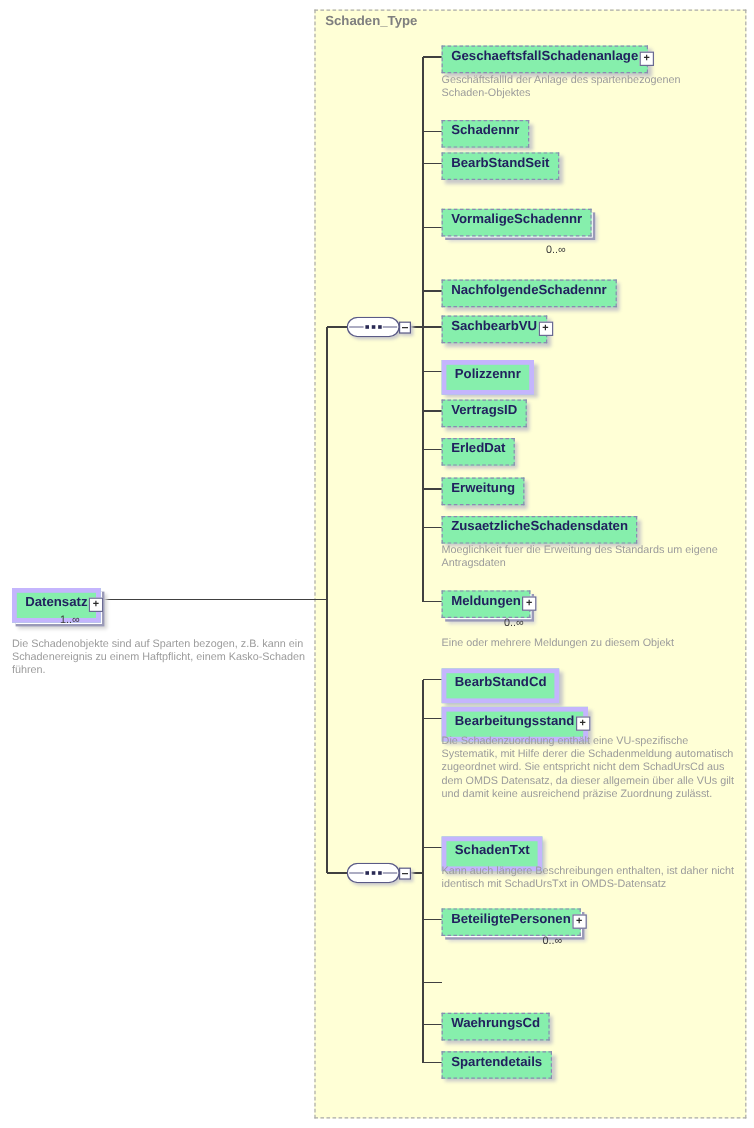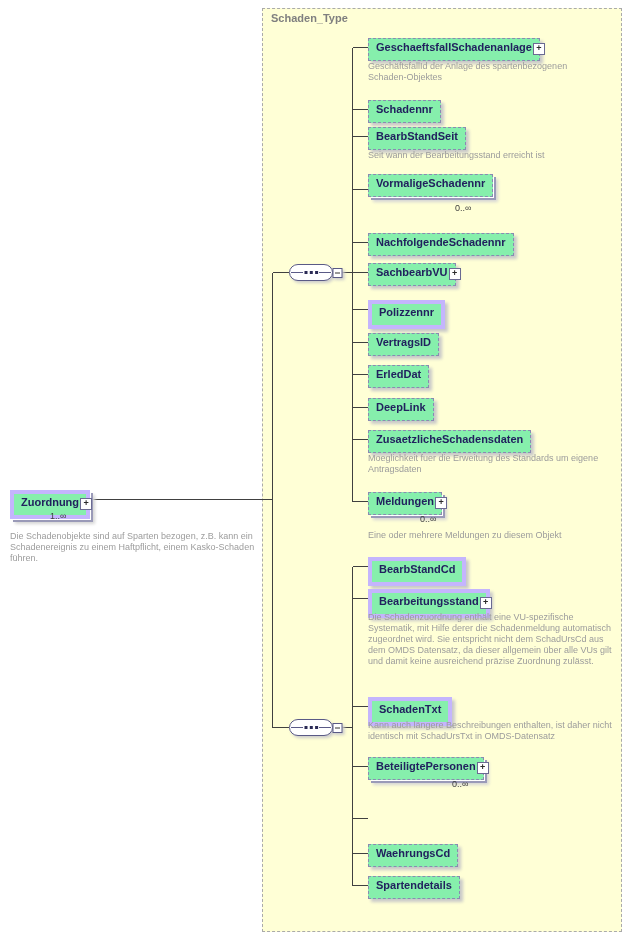--- a/index.html
+++ b/index.html
@@ -26,21 +26,21 @@
 
   <div id="typebox">
     <span id="typelabel">Schaden_Type</span>
   </div>
 
   <svg id="wires" width="628" height="940">
     <path shape-rendering="crispEdges" stroke="#404040" stroke-width="1" fill="none" d="M82 499.5 H272.5 M272.5 272.5 V727.5 M272.5 272.5 H289 M272.5 727.5 H289 M342 272.5 H368 M342 727.5 H352.5 M352.5 47.5 V501.5 M352.5 47.5 H368 M352.5 109.5 H368 M352.5 136.5 H368 M352.5 189.5 H368 M352.5 242.5 H368 M352.5 309.5 H368 M352.5 342.5 H368 M352.5 374.5 H368 M352.5 407.5 H368 M352.5 439.5 H368 M352.5 501.5 H368 M352.5 566.5 V885.5 M352.5 566.5 H368 M352.5 598.5 H368 M352.5 706.5 H368 M352.5 766.5 H368 M352.5 818.5 H368 M352.5 853.5 H368 M352.5 885.5 H368"></path>
   </svg>
 
   <div class="node solid multi" style="left:10px;top:490px">
-    <span>Zuordnung</span>
+    <span>Datensatz</span>
     <span class="plusbox">+</span>
   </div>
   <div class="occ" style="left:50px;top:511px">1..∞</div>
   <div class="ann" style="left:10px;top:531px;width:252px">Die Schadenobjekte sind auf Sparten bezogen, z.B. kann ein Schadenereignis zu einem Haftpflicht, einem Kasko-Schaden führen.</div>
 
   <div class="seq" style="left:289px;top:264px">
     <svg width="54" height="17">
       <rect x="0.5" y="0.5" width="43" height="16" rx="8.5" fill="#ffffff" stroke="#5a5a86"></rect>
       <line x1="2" y1="8.5" x2="14" y2="8.5" stroke="#5a5a86"></line>
       <line x1="30" y1="8.5" x2="42" y2="8.5" stroke="#5a5a86"></line>
@@ -70,21 +70,20 @@
   </div>
   <div class="ann" style="left:368px;top:61px;width:240px">GeschäftsfallId der Anlage des spartenbezogenen Schaden-Objektes</div>
 
   <div class="node dashed shadow" style="left:368px;top:100px">
     <span>Schadennr</span>
   </div>
 
   <div class="node dashed shadow" style="left:368px;top:127px">
     <span>BearbStandSeit</span>
   </div>
-  <div class="ann" style="left:368px;top:150px;width:245px">Seit wann der Bearbeitungsstand erreicht ist</div>
 
   <div class="node dashed multi" style="left:368px;top:174px">
     <span>VormaligeSchadennr</span>
   </div>
   <div class="occ" style="left:455px;top:203px">0..∞</div>
 
   <div class="node dashed shadow" style="left:368px;top:233px">
     <span>NachfolgendeSchadennr</span>
   </div>
 
@@ -99,21 +98,21 @@
 
   <div class="node dashed shadow" style="left:368px;top:333px">
     <span>VertragsID</span>
   </div>
 
   <div class="node dashed shadow" style="left:368px;top:365px">
     <span>ErledDat</span>
   </div>
 
   <div class="node dashed shadow" style="left:368px;top:398px">
-    <span>DeepLink</span>
+    <span>Erweitung</span>
   </div>
 
   <div class="node dashed shadow" style="left:368px;top:430px">
     <span>ZusaetzlicheSchadensdaten</span>
   </div>
   <div class="ann" style="left:368px;top:453px;width:252px">Moeglichkeit fuer die Erweitung des Standards um eigene Antragsdaten</div>
 
   <div class="node dashed multi" style="left:368px;top:492px">
     <span>Meldungen</span>
     <span class="plusbox">+</span>

